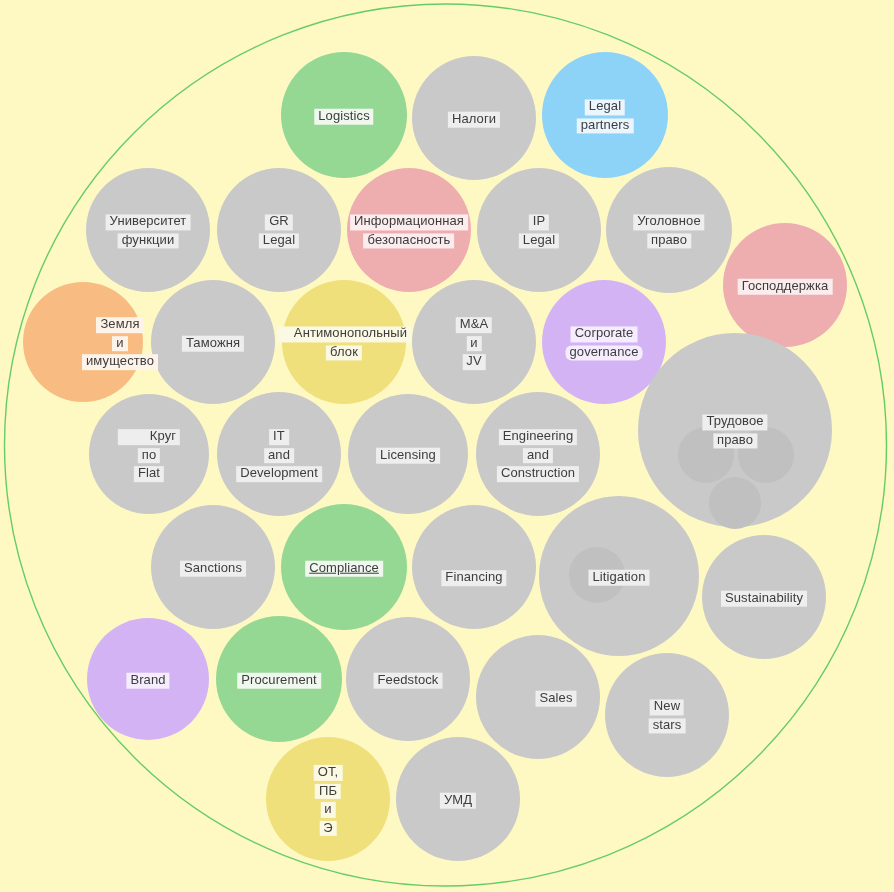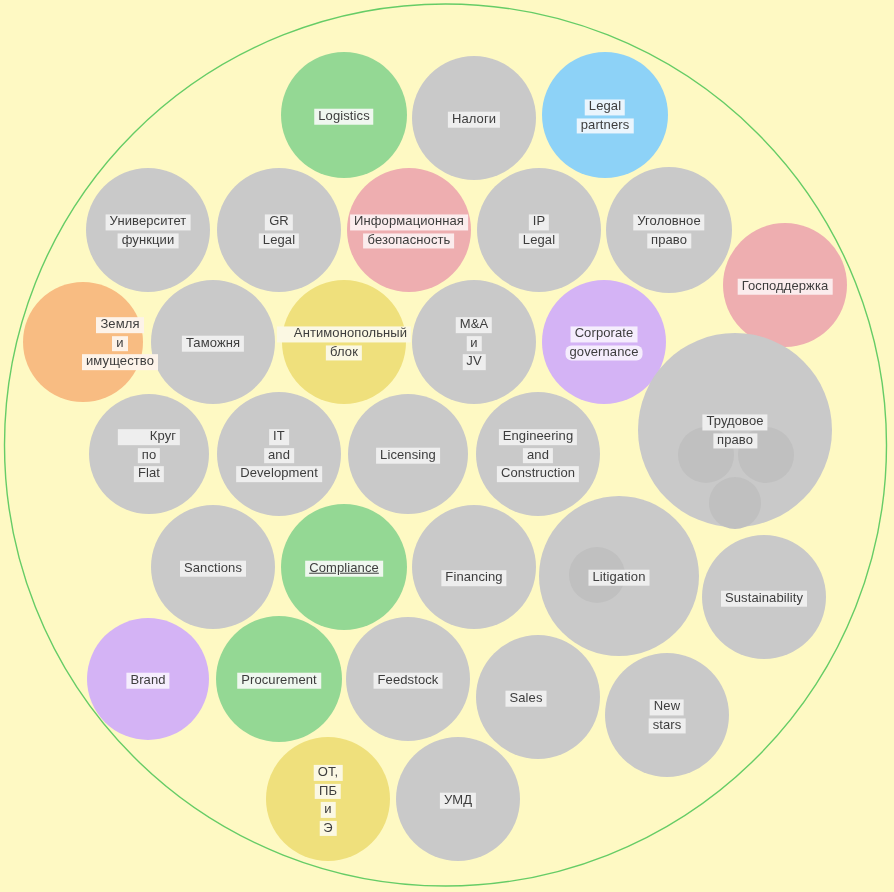--- a/index.html
+++ b/index.html
@@ -186,21 +186,21 @@
       </div>
       <div class="bubble-label" style="left: 148px; top: 679px;">
         <span class="line"><i style="background: rgb(245, 237, 253); color: rgb(61, 61, 61);">Brand</i></span>
       </div>
       <div class="bubble-label" style="left: 279px; top: 679px;">
         <span class="line"><i style="background: rgb(239, 247, 239); color: rgb(61, 61, 61);">Procurement</i></span>
       </div>
       <div class="bubble-label" style="left: 408px; top: 679px;">
         <span class="line"><i style="background: rgb(238, 238, 238); color: rgb(61, 61, 61);">Feedstock</i></span>
       </div>
-      <div class="bubble-label" style="left: 508px; top: 697px; padding-left: 36px;">
+      <div class="bubble-label" style="left: 538px; top: 697px; padding-left: 36px;">
         <span class="line"><i style="background: rgb(238, 238, 238); color: rgb(61, 61, 61);">Sales</i></span>
       </div>
       <div class="bubble-label" style="left: 667px; top: 715px;">
         <span class="line"><i style="background: rgb(238, 238, 238); color: rgb(61, 61, 61);">New</i></span>
         <span class="line"><i style="background: rgb(238, 238, 238); color: rgb(61, 61, 61);">stars</i></span>
       </div>
       <div class="bubble-label" style="left: 328px; top: 799px;">
         <span class="line"><i style="background: rgb(251, 248, 227); color: rgb(61, 61, 61);">ОТ,</i></span>
         <span class="line"><i style="background: rgb(251, 248, 227); color: rgb(61, 61, 61);">ПБ</i></span>
         <span class="line"><i style="background: rgb(251, 248, 227); color: rgb(61, 61, 61);">и</i></span>

